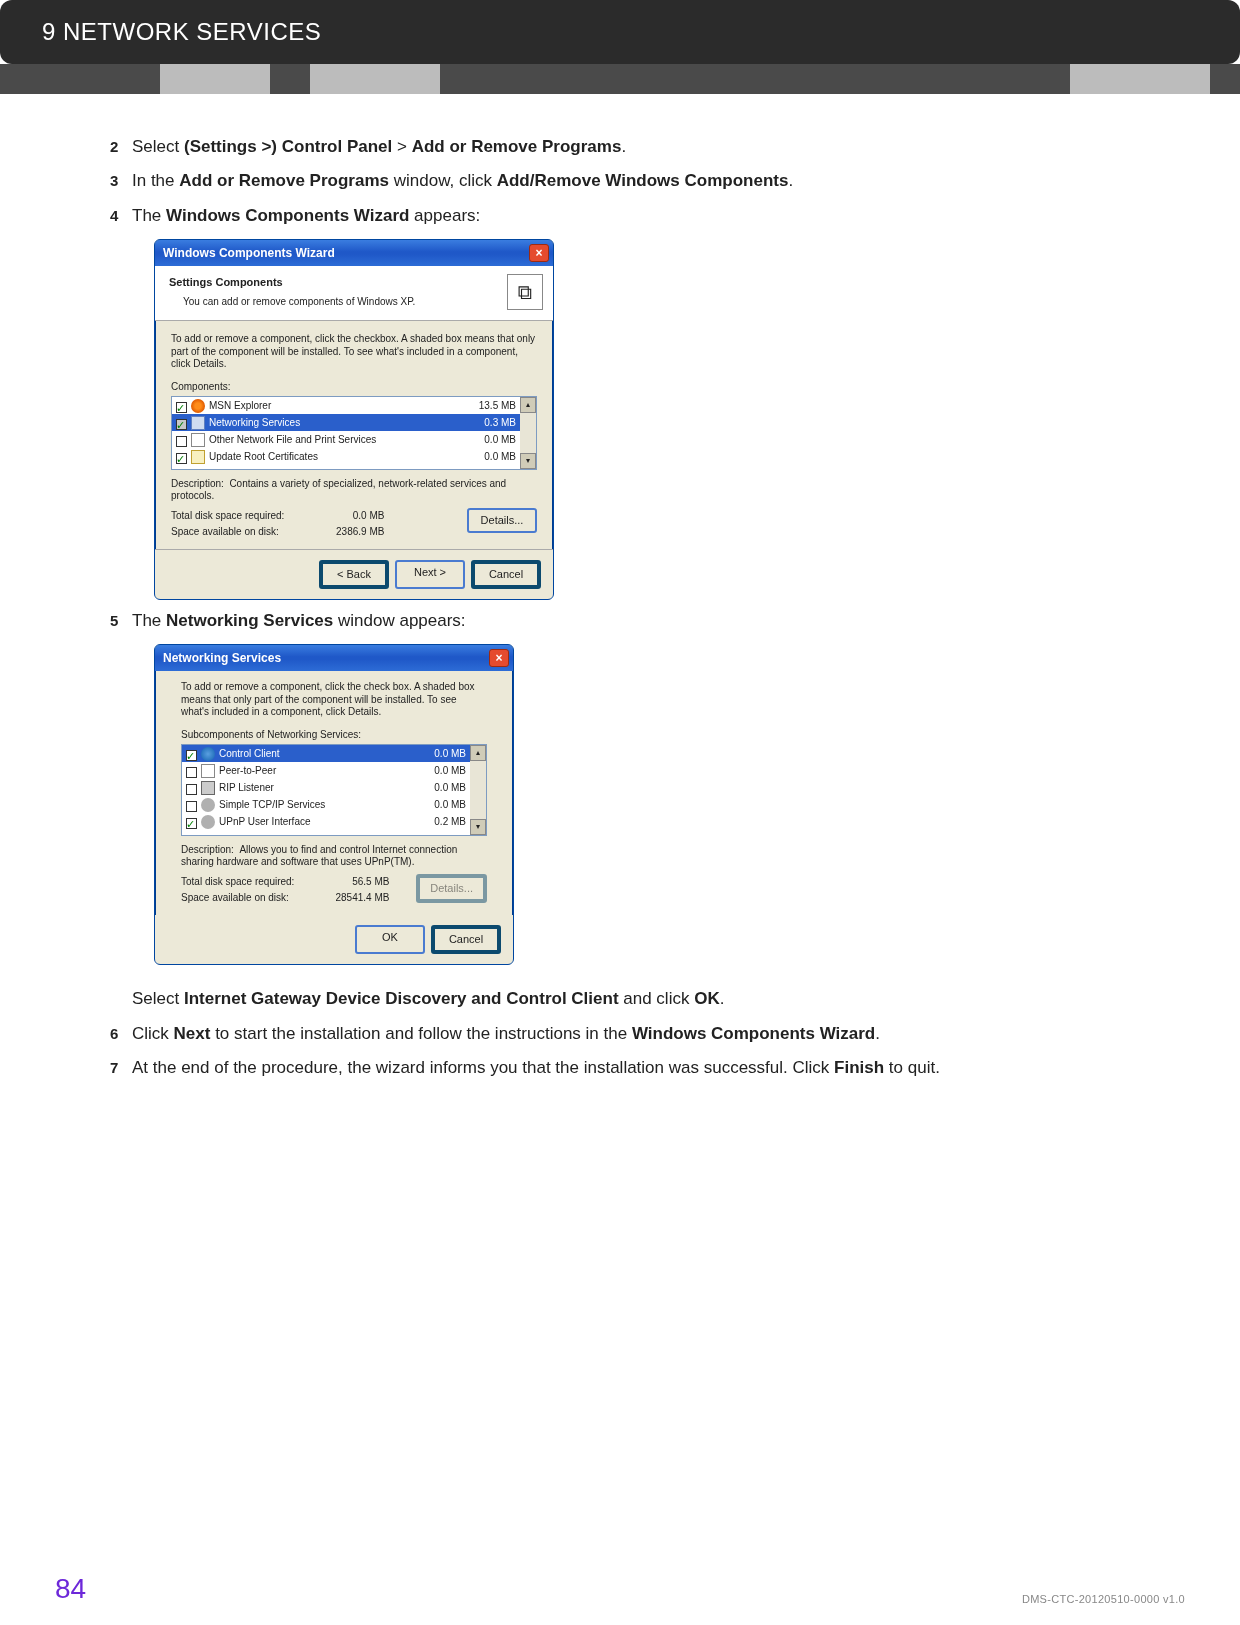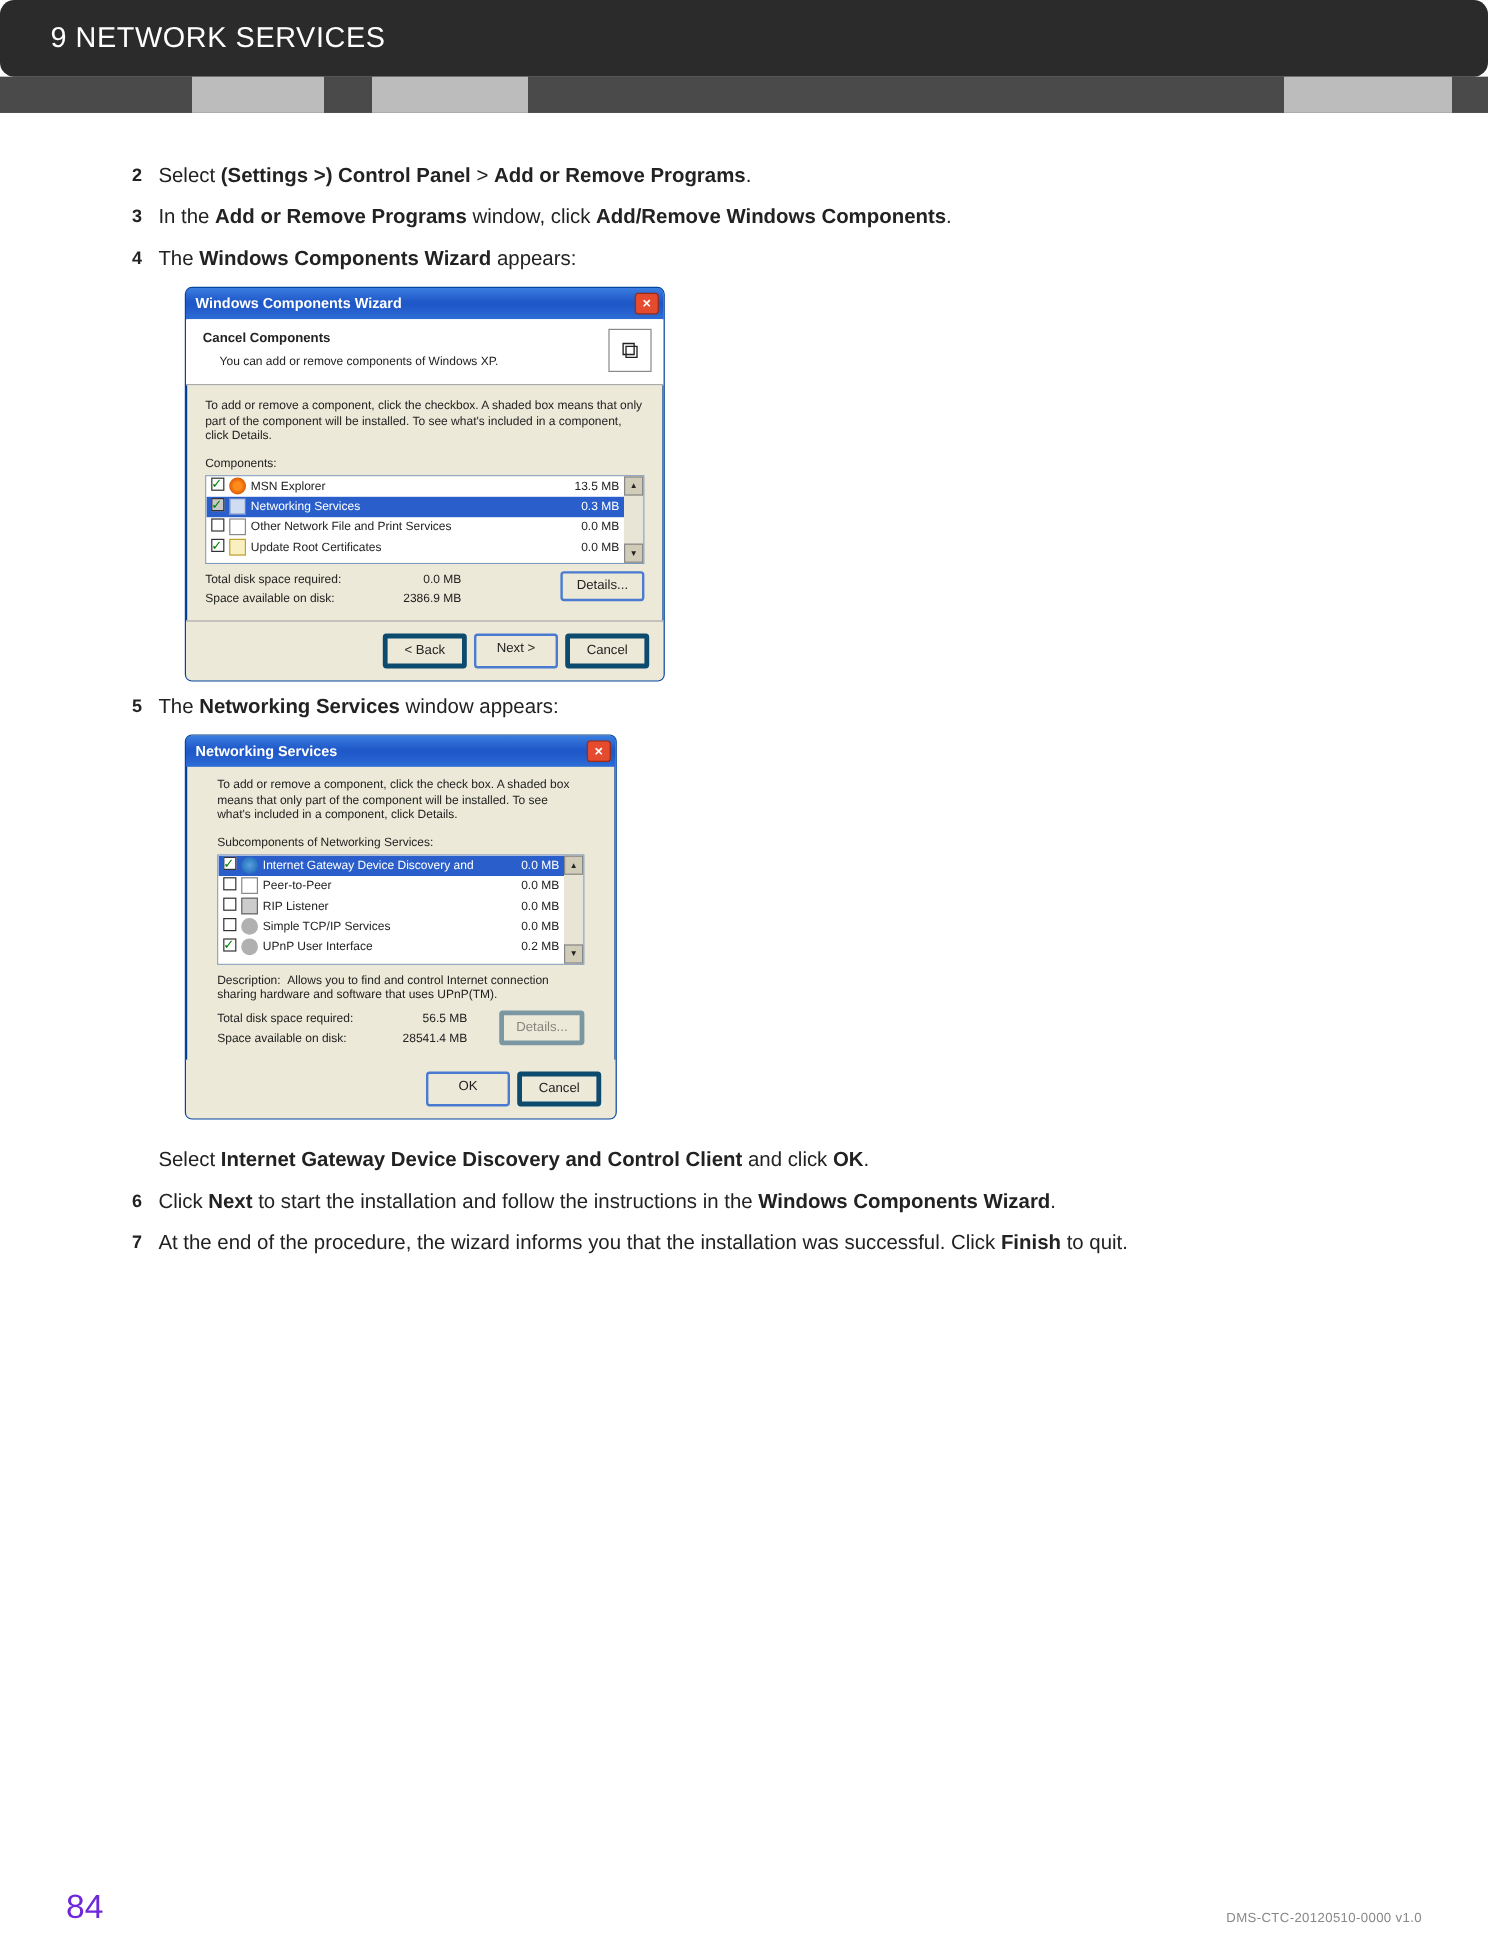--- a/index.html
+++ b/index.html
@@ -107,21 +107,21 @@
     width:36px;height:36px;background:#fff;border:1px solid #888;
     display:flex;align-items:center;justify-content:center;font-size:20px;
   }
   .wiz-body { padding:12px 16px 10px 16px; font-size:10px; color:#222; }
   .wiz-body .intro { margin-bottom:8px; line-height:1.25; }
   .components-label { margin-bottom:2px; font-size:10px; }
   .comp-list {
     background:#fff;border:1px solid #7d9bc1;height:72px;overflow:hidden;
   }
   .comp-row {
-    display:flex;align-items:flex-start;padding:1px 4px;font-size:10px;
+    display:flex;align-items:flex-end;padding:1px 4px;font-size:10px;
     height:17px;
   }
   .comp-row .cb { width:11px;height:11px;border:1px solid #333;margin-right:4px;background:#fff;position:relative; }
   .comp-row .cb.checked::after{content:"✓";position:absolute;top:-3px;left:-1px;font-size:11px;color:#008000;}
   .comp-row .cb.shaded{background:#c8c8c8;}
   .comp-row .cb.shaded::after{content:"✓";position:absolute;top:-3px;left:-1px;font-size:11px;color:#008000;}
   .comp-row .ic { width:14px;height:14px;margin-right:4px;display:inline-block; }
   .comp-row .label { flex:1; }
   .comp-row .size { width:55px;text-align:right; }
   .comp-row.selected { background:#2a5fcb;color:#fff; }
@@ -202,21 +202,21 @@
 
       <div class="screenshot">
         <div class="xp-window">
           <div class="xp-titlebar">
             <span>Windows Components Wizard</span>
             <span class="spacer"></span>
             <span class="xp-close">×</span>
           </div>
           <div class="wiz-header">
             <div class="txt">
-              <div class="h1">Cancel Components</div>
+              <div class="h1">Settings Components</div>
               <div class="h2">You can add or remove components of Windows XP.</div>
             </div>
             <div class="icon">⧉</div>
           </div>
           <div class="wiz-body">
             <div class="intro">To add or remove a component, click the checkbox. A shaded box means that only part of the component will be installed. To see what's included in a component, click Details.</div>
             <div class="components-label">Components:</div>
             <div class="comp-outer">
               <div class="comp-list">
                 <div class="comp-row">
@@ -242,20 +242,23 @@
                   <span class="ic ic-cert"></span>
                   <span class="label">Update Root Certificates</span>
                   <span class="size">0.0 MB</span>
                 </div>
               </div>
               <div class="scroll-track">
                 <div class="scroll-btn">▴</div>
                 <div style="flex:1"></div>
                 <div class="scroll-btn">▾</div>
               </div>
+            </div>
+            <div class="wiz-desc">
+              <span>Description:</span>&nbsp;&nbsp;<span>Contains a variety of specialized, network-related services and protocols.</span>
             </div>
             <div class="wiz-stats">
               <div>
                 <div><span class="col1">Total disk space required:</span></div>
                 <div><span class="col1">Space available on disk:</span></div>
               </div>
               <div style="width:70px;text-align:right;margin-left:30px;">
                 <div>0.0 MB</div>
                 <div>2386.9 MB</div>
               </div>

